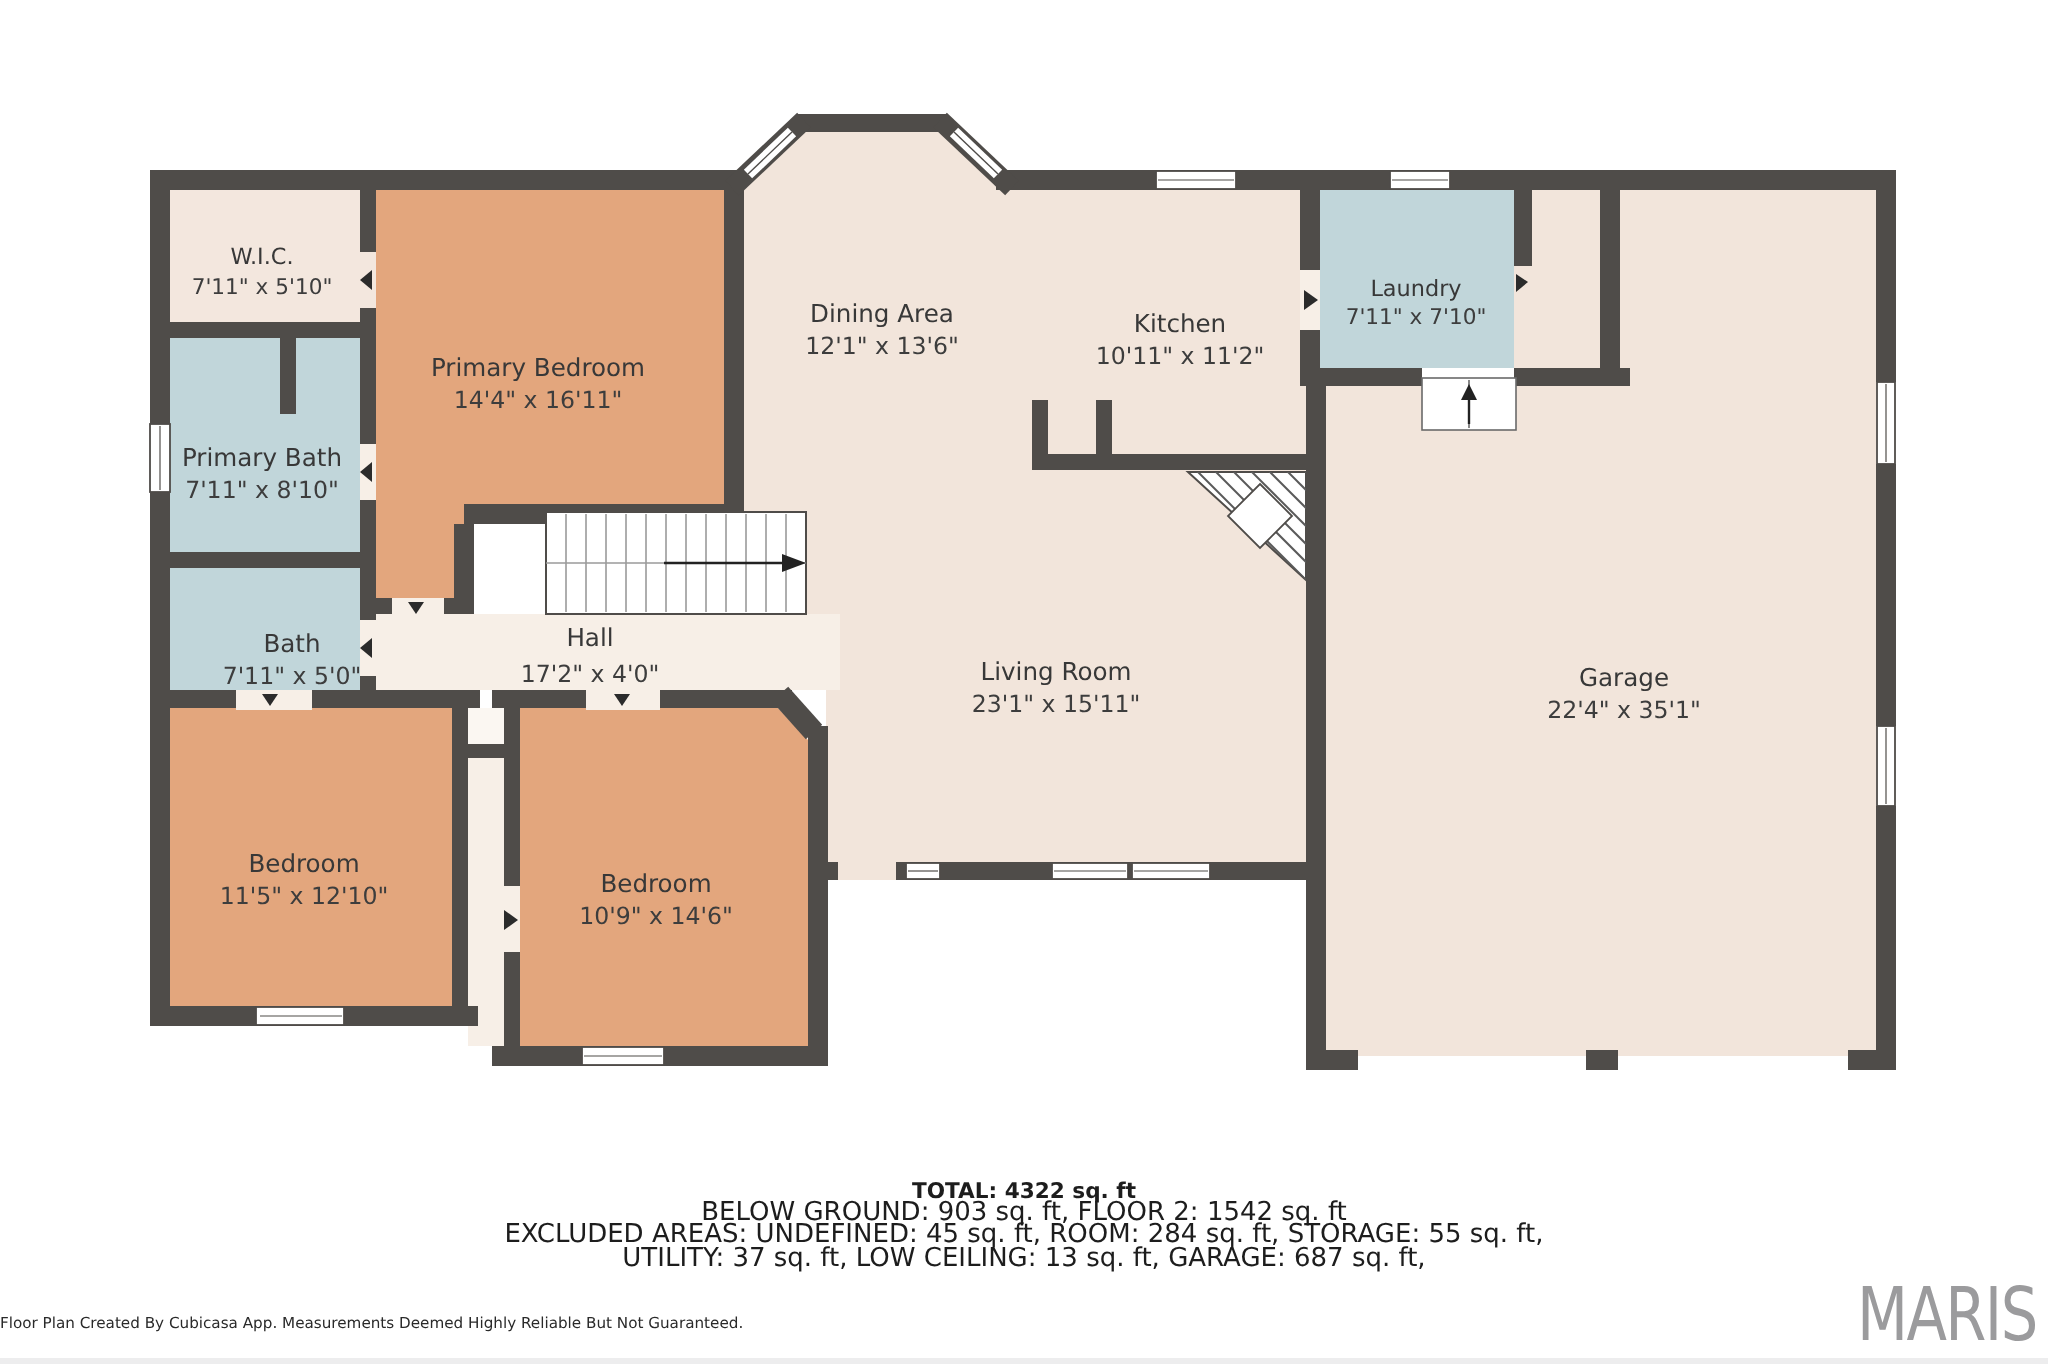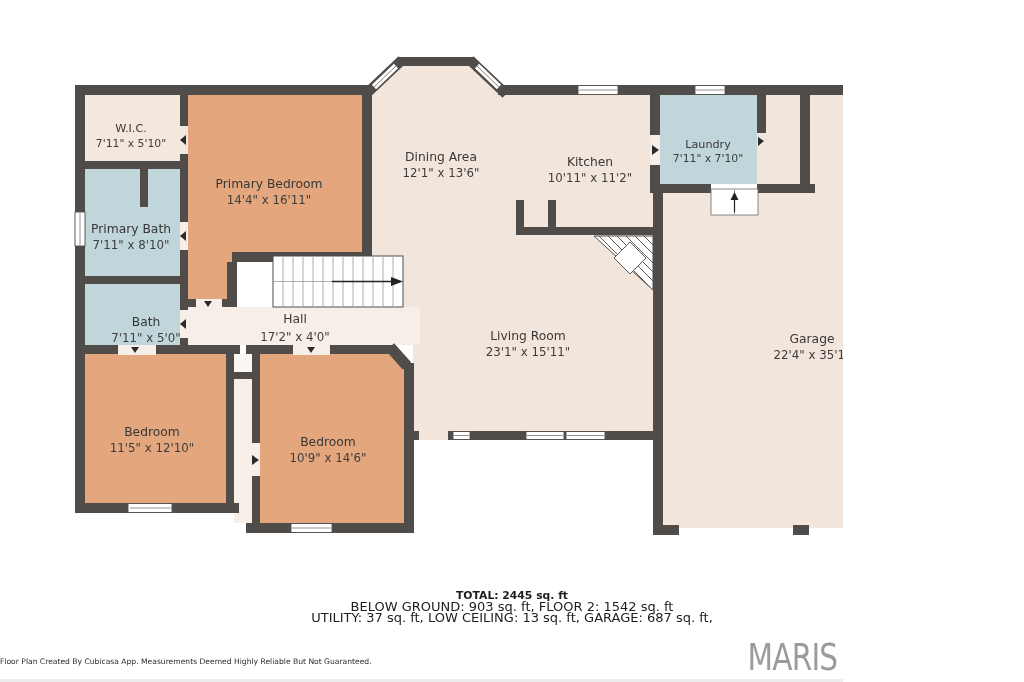--- a/index.html
+++ b/index.html
@@ -1,16 +1,16 @@
 <!DOCTYPE html>
 <html><head>
 <meta charset="utf-8">
 <style>
   html,body{margin:0;padding:0;background:#fff;}
-  #canvas{position:relative;width:843px;height:682px;background:#ffffff;overflow:hidden;
+  #canvas{position:relative;width:1024px;height:682px;background:#ffffff;overflow:hidden;
           font-family:"DejaVu Sans","Liberation Sans",sans-serif;}
   #plan-svg{position:absolute;left:0;top:0;}
   .room-name{font-size:12.3px;fill:#383838;text-anchor:middle;}
   .room-dims{font-size:11.8px;fill:#3d3d3d;text-anchor:middle;}
   .room-name.small{font-size:11.2px;}
   .room-dims.small{font-size:10.8px;}
   #summary{position:absolute;left:0;top:590px;width:1024px;text-align:center;color:#1d1d1d;}
   #summary .ln{font-size:13px;line-height:11.2px;letter-spacing:0;}
   #summary .ln.bold{font-weight:bold;font-size:10.8px;}
   #disclaimer{position:absolute;left:0;top:657px;width:1024px;
@@ -240,21 +240,22 @@
 
     <text class="room-name small" x="708" y="148">Laundry</text>
     <text class="room-dims small" x="708" y="162">7'11" x 7'10"</text>
 
     <text class="room-name" x="812" y="343">Garage</text>
     <text class="room-dims" x="812" y="359">22'4" x 35'1"</text>
   </g>
 </svg>
 
   <div id="summary">
-    <div class="ln bold">TOTAL: 2445 sq. ft</div>
+    <div class="ln bold">TOTAL: 4322 sq. ft</div>
     <div class="ln">BELOW GROUND: 903 sq. ft, FLOOR 2: 1542 sq. ft</div>
+    <div class="ln">EXCLUDED AREAS: UNDEFINED: 45 sq. ft, ROOM: 284 sq. ft, STORAGE: 55 sq. ft,</div>
     <div class="ln">UTILITY: 37 sq. ft, LOW CEILING: 13 sq. ft, GARAGE: 687 sq. ft,</div>
   </div>
 
   <div id="disclaimer">Floor Plan Created By Cubicasa App. Measurements Deemed Highly Reliable But Not Guaranteed.</div>
   <div id="logo">MARIS</div>
   <div id="bottom-strip"></div>
 </div>
 
 </body></html>

